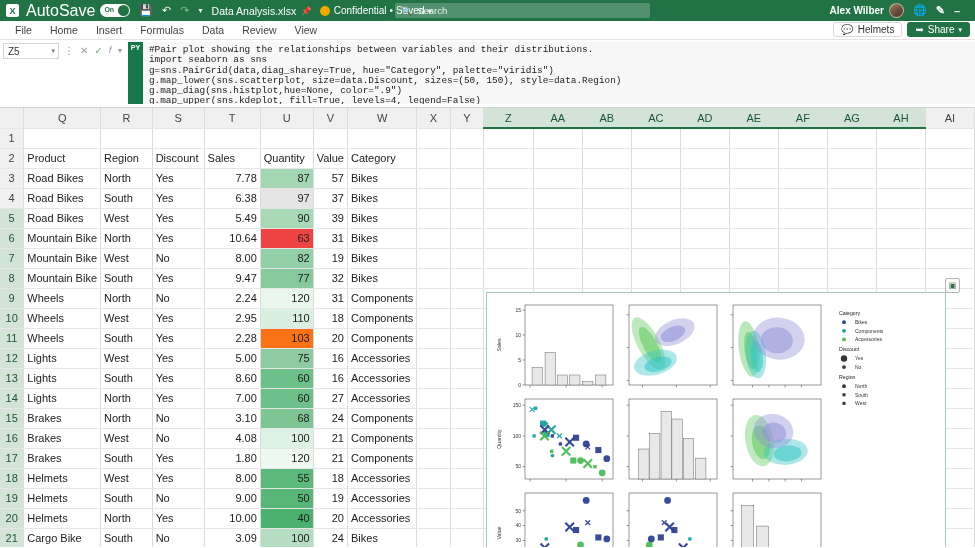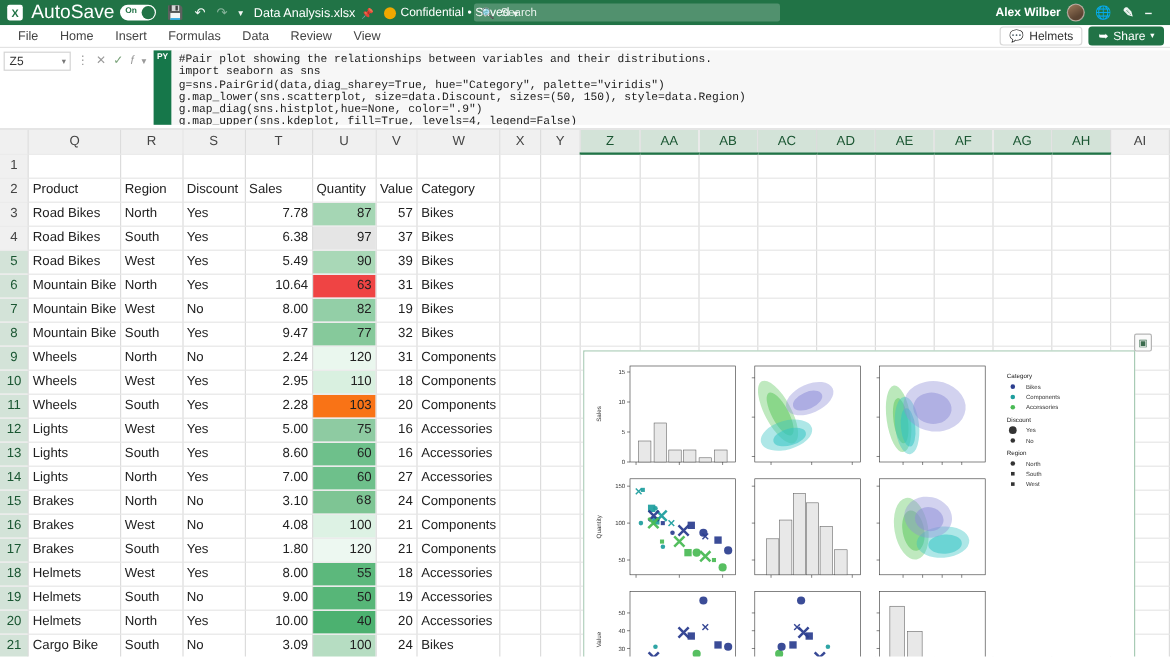--- a/index.html
+++ b/index.html
@@ -673,21 +673,21 @@
           <td class="colgen"></td>
           <td class="colgen"></td>
           <td class="colgen"></td>
         </tr>
         <tr>
           <th class="rowhead sel">15</th>
           <td class="cell-q">Brakes</td>
           <td class="cell-r">North</td>
           <td class="cell-s">No</td>
           <td class="cell-t num">3.10</td>
-          <td class="cell-u num" style="background: rgb(126, 197, 148); font-family: Liberation Mono, monospace;">68</td>
+          <td class="cell-u num" style="background: rgb(126, 197, 148);">68</td>
           <td class="cell-v num">24</td>
           <td class="cell-w">Components</td>
           <td class="cell-x"></td>
           <td class="cell-y"></td>
           <td class="cell-z"></td>
           <td class="colgen"></td>
           <td class="colgen"></td>
           <td class="colgen"></td>
           <td class="colgen"></td>
           <td class="colgen"></td>

